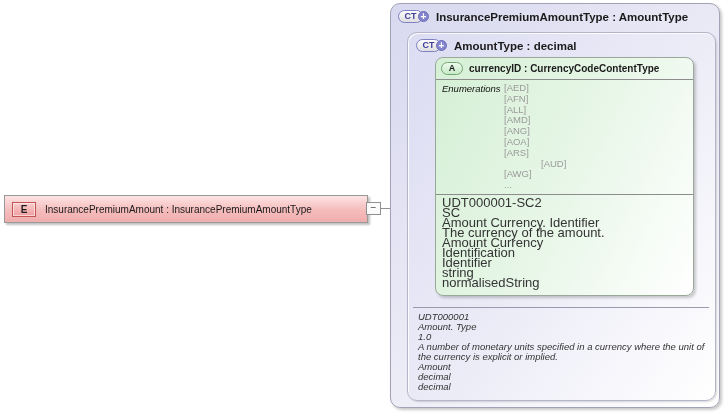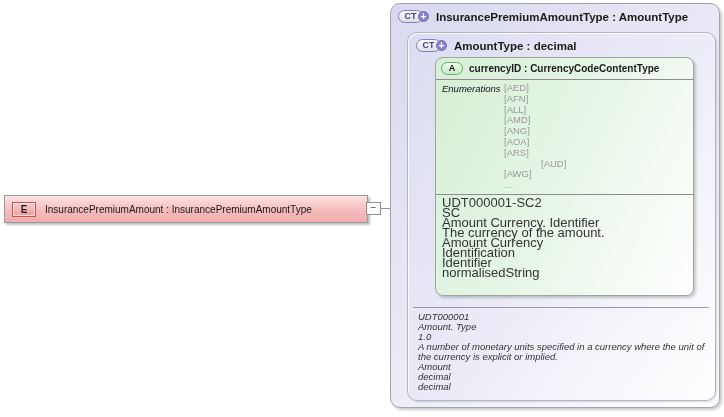--- a/index.html
+++ b/index.html
@@ -139,20 +139,21 @@
         </div>
         <hr class="sep">
         <div class="ann">
             <div>UDT000001-SC2</div>
             <div>SC</div>
             <div>Amount Currency. Identifier</div>
             <div>The currency of the amount.</div>
             <div>Amount Currency</div>
             <div>Identification</div>
             <div>Identifier</div>
+            <div>string</div>
             <div>normalisedString</div>
           </div>
       </div>
 
       <div class="inner-sep"></div>
       <div class="inner-ann">
           <div>UDT000001</div>
           <div>Amount. Type</div>
           <div>1.0</div>
           <div>A number of monetary units specified in a currency where the unit of the currency is explicit or implied.</div>

